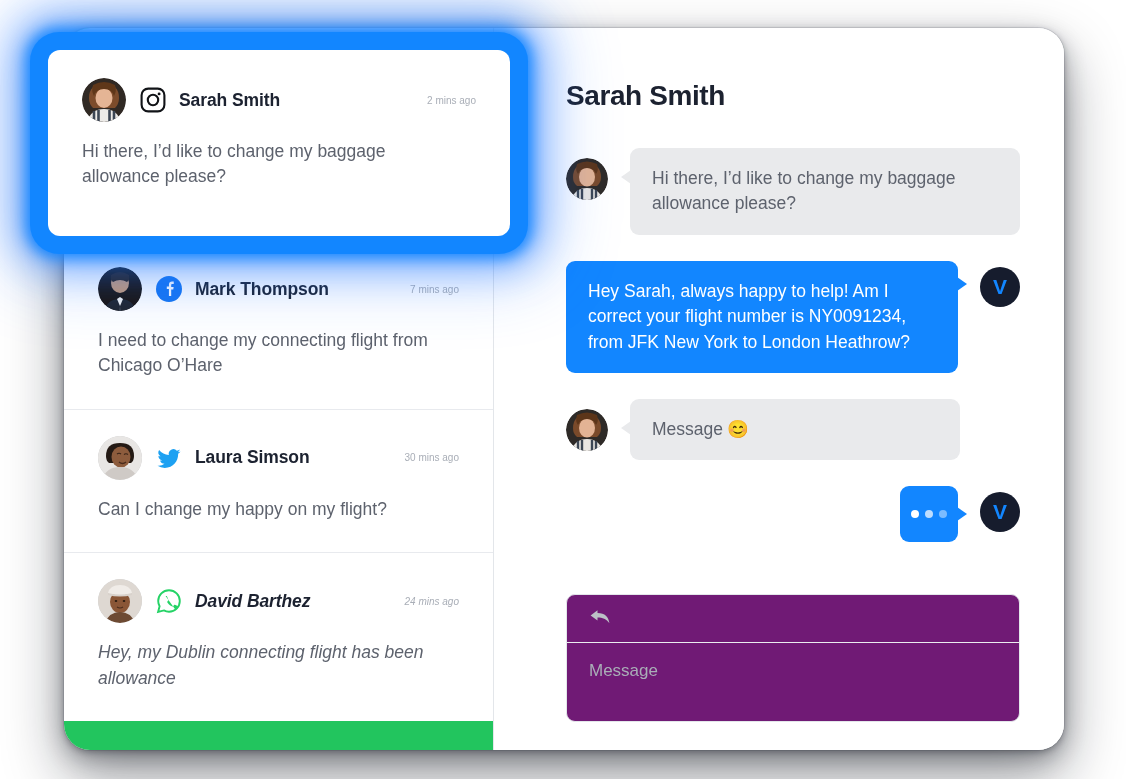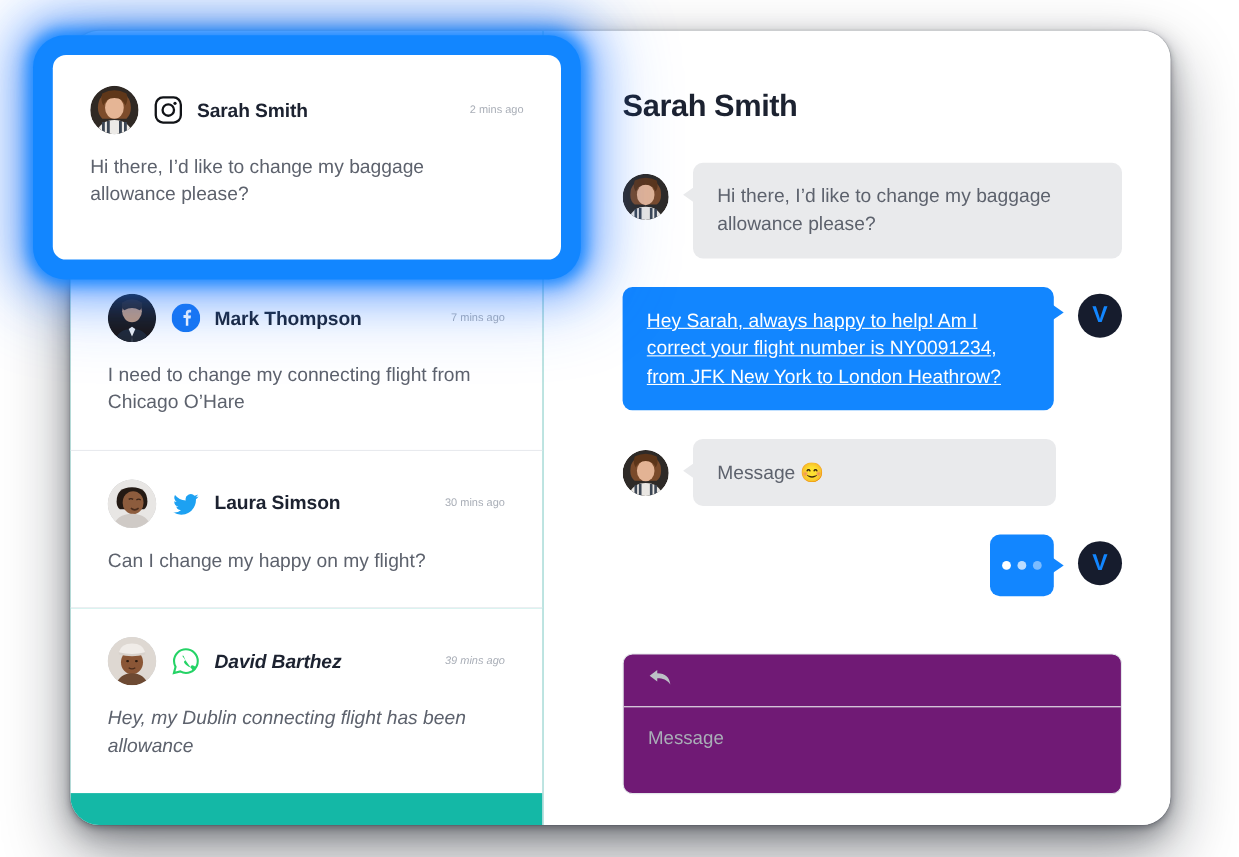--- a/index.html
+++ b/index.html
@@ -24,21 +24,21 @@
       0 8px 22px rgba(10,14,24,0.30),
       0 2px 6px rgba(10,14,24,0.28);
     overflow: hidden;
     display: flex;
   }
 
   
   .conv-list {
     width: 430px;
     flex: 0 0 430px;
-    background: #14b8a6;
+    background: #22c55e;
     border-right: 1px solid #e3e6ea;
     position: relative;
   }
   .conv-item {
     padding: 26px 34px 30px 34px;
     border-bottom: 1px solid #e8eaee;
     background: #ffffff;
   }
   .conv-item:last-child { border-bottom: none; font-style: italic; }
   .conv-item.spacer-top { height: 213px; border-bottom: 1px solid #e8eaee; padding: 0; }
@@ -122,21 +122,20 @@
     content: ""; position: absolute;
     left: -9px; top: 22px;
     width: 0; height: 0;
     border-top: 7px solid transparent;
     border-bottom: 7px solid transparent;
     border-right: 10px solid #e9eaec;
   }
   .bubble.out {
     background: #1286ff; color: #ffffff;
     margin-right: 22px;
-    text-decoration: underline;
   }
   .bubble.out::after {
     content: ""; position: absolute;
     right: -9px; top: 16px;
     width: 0; height: 0;
     border-top: 7px solid transparent;
     border-bottom: 7px solid transparent;
     border-left: 10px solid #1286ff;
   }
   .v-badge {
@@ -282,21 +281,21 @@
               </g>
               </svg>
           </div>
           <div class="channel-icon">
             <svg width="26" height="26" viewBox="0 0 26 26">
               <path d="M13 2.2C7 2.2 2.2 7 2.2 13c0 1.9.5 3.7 1.4 5.25L2.1 23.9l5.8-1.5A10.74 10.74 0 0 0 13 23.8c6 0 10.8-4.8 10.8-10.8S19 2.2 13 2.2z" fill="none" stroke="#25d366" stroke-width="1.9"></path>
               <path d="M9.6 8.1c.25-.02.5-.02.72-.01.23.01.54-.09.85.65.31.74 1.06 2.56 1.15 2.75.09.19.15.41.03.66-.12.25-.18.4-.36.62-.18.21-.38.47-.54.63-.18.18-.37.38-.16.74.21.36.94 1.55 2.02 2.51 1.39 1.24 2.56 1.62 2.92 1.8.36.18.57.15.78-.09.21-.25.9-1.05 1.14-1.41.24-.36.48-.3.81-.18.33.12 2.1 .99 2.46 1.17.36.18.6.27.69.42.09.15.09.87-.21 1.71-.3.84-1.77 1.65-2.43 1.74" fill="#25d366"></path>
             </svg>
           </div>
           <div class="conv-name">David Barthez</div>
-          <div class="conv-time">39 mins ago</div>
+          <div class="conv-time">24 mins ago</div>
         </div>
         <div class="conv-text">Hey, my Dublin connecting flight has been allowance</div>
       </div>
     </div>
 
     <div class="chat-panel">
       <div class="chat-title">Sarah Smith</div>
 
       <div class="msg-row">
         <div class="msg-avatar">

